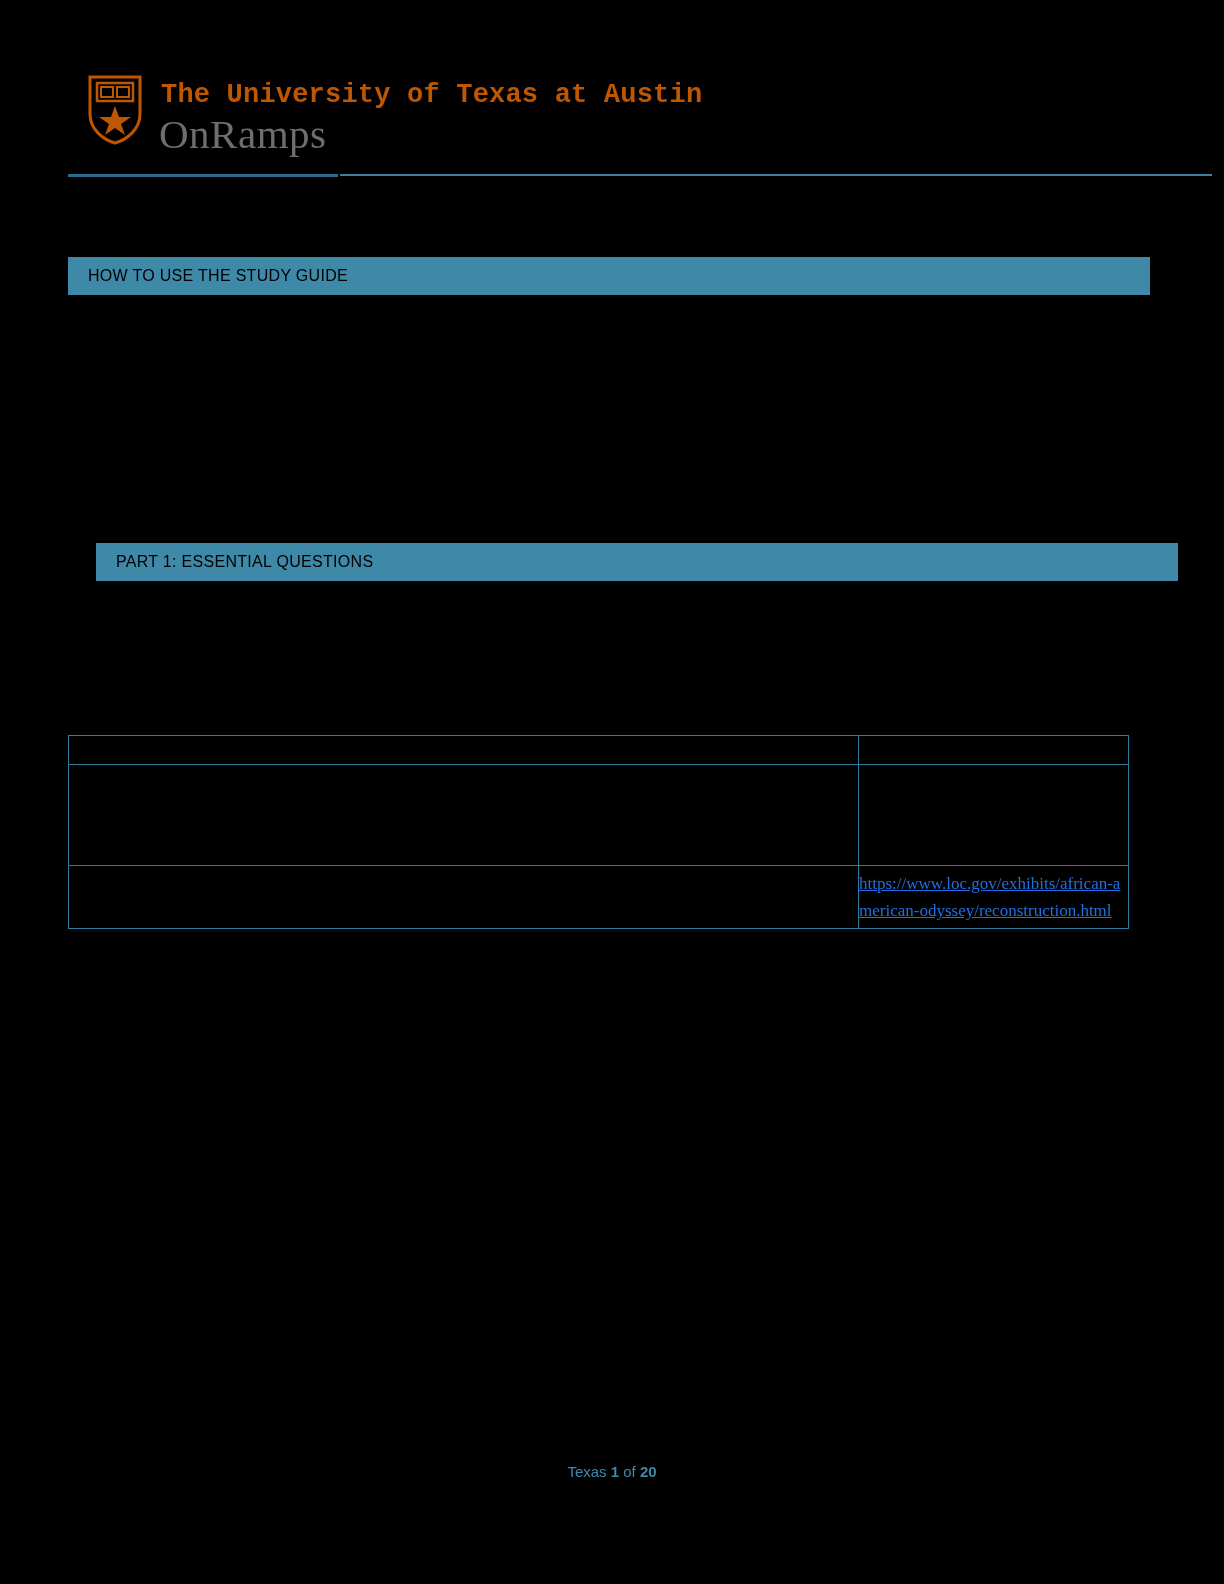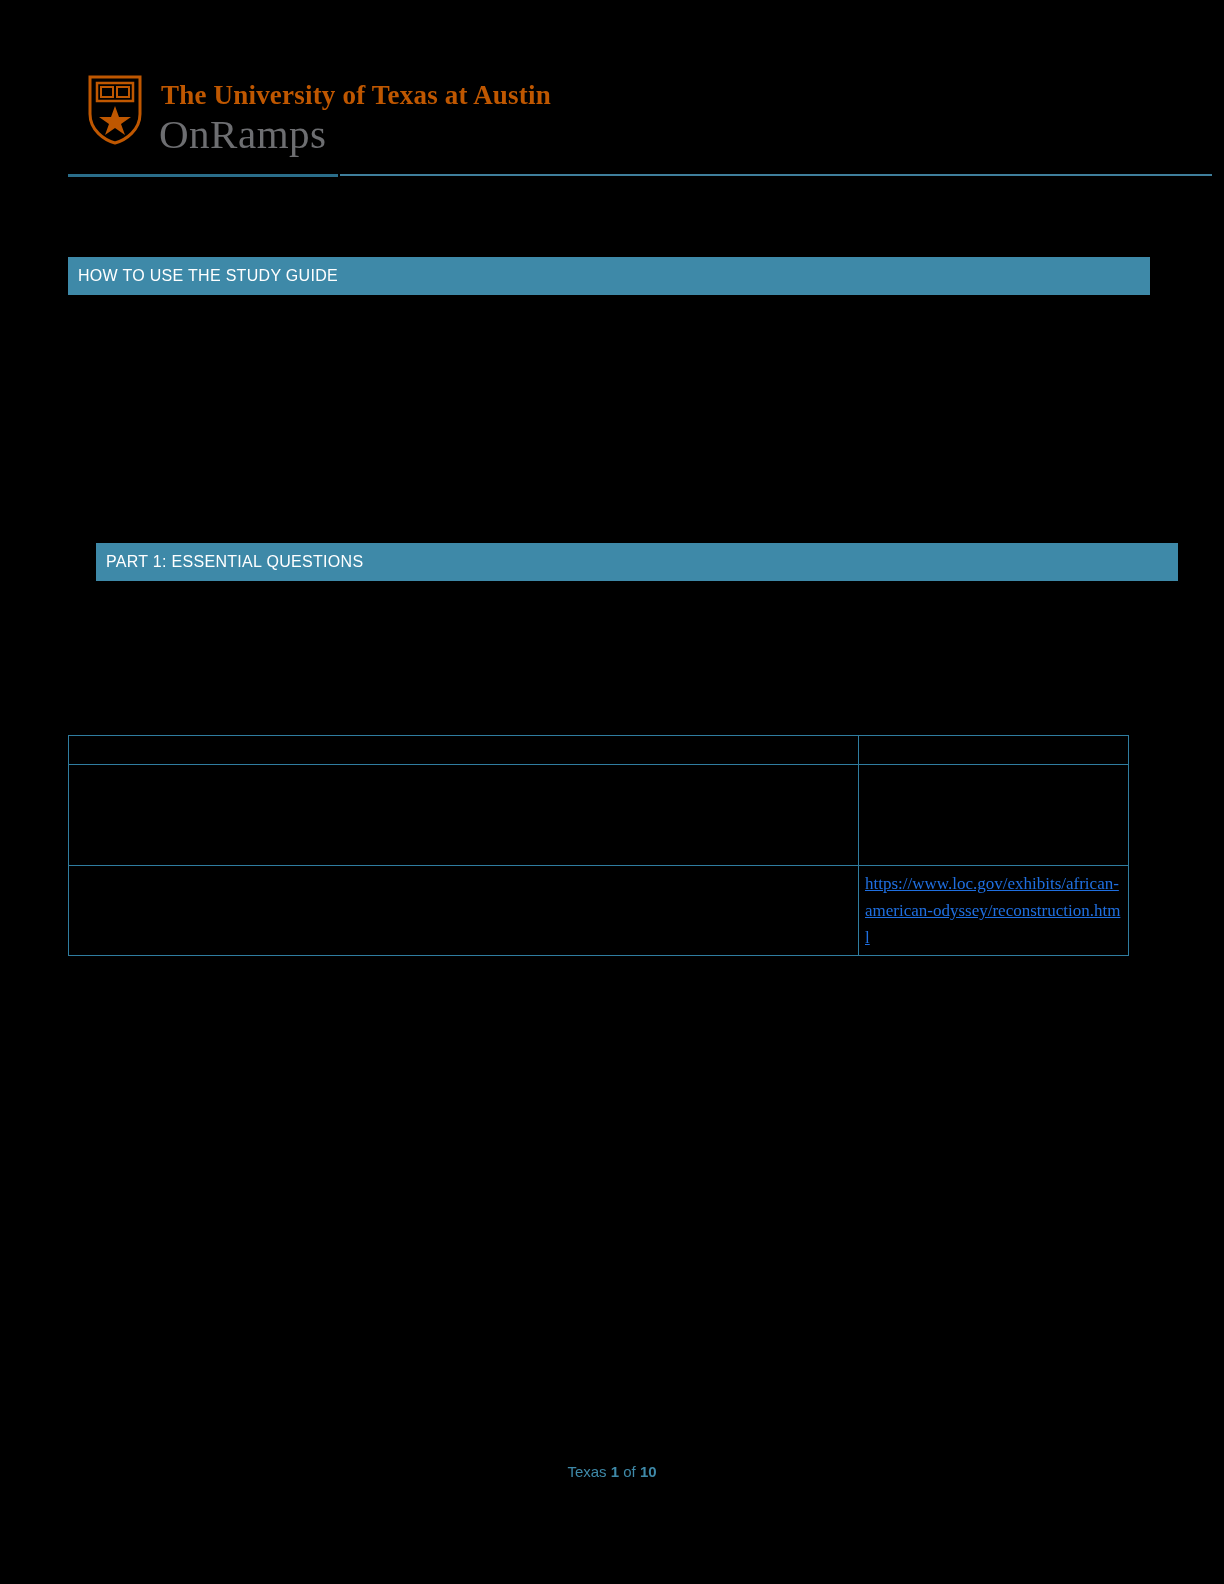--- a/index.html
+++ b/index.html
@@ -38,21 +38,21 @@
     top: 8px;
     width: 58px;
     height: 72px;
   }
   .shield svg { display: block; }
 
   .univ-name {
     position: absolute;
     left: 93px;
     top: 14px;
-    font-family: Liberation Serif, serif;
+    font-family: Liberation Mono, monospace;
     font-size: 27px;
     font-weight: bold;
     color: #bf5700;
     letter-spacing: 0.2px;
     white-space: nowrap;
   }
   .onramps {
     position: absolute;
     left: 91px;
     top: 44px;
@@ -79,44 +79,44 @@
     background: #3f7f9c;
   }
 
   
   .section-bar {
     position: absolute;
     left: 68px;
     height: 38px;
     width: 1082px;
     background: #3e89a8;
-    color: #ffffff;
+    color: #000000;
     font-size: 16px;
     letter-spacing: 0.3px;
     display: flex;
     align-items: center;
-    padding-left: 10px;
+    padding-left: 20px;
     box-sizing: border-box;
   }
   #bar-how-to { top: 257px; }
   #bar-part1 { top: 543px; margin-left: 28px; }
 
   
   .table {
     position: absolute;
     left: 68px;
     top: 735px;
     width: 1060px;
     border-collapse: collapse;
     table-layout: fixed;
   }
   .table td {
     border: 1px solid #2f7da0;
     vertical-align: top;
-    padding: 4px 6px;
+    padding: 4px 0;
     font-size: 15px;
     color: #000000;
     background: #000000;
   }
   .col-q { width: 790px; }
   .col-l { width: 270px; }
 
   .row-head td { height: 20px; }
   .row-blank td { height: 92px; }
 
@@ -201,17 +201,17 @@
       <tr>
         <td class="qtext"></td>
         <td>
           <span class="link">https://www.loc.gov/exhibits/african-american-odyssey/reconstruction.html</span>
         </td>
       </tr>
     </tbody>
   </table>
 
   <div class="footer-page">
-    <span>Texas </span><b>1</b><span> of </span><b>10</b>
+    <span>Texas </span><b>1</b><span> of </span><b>20</b>
   </div>
 
 
 </div>
 
 </body></html>

